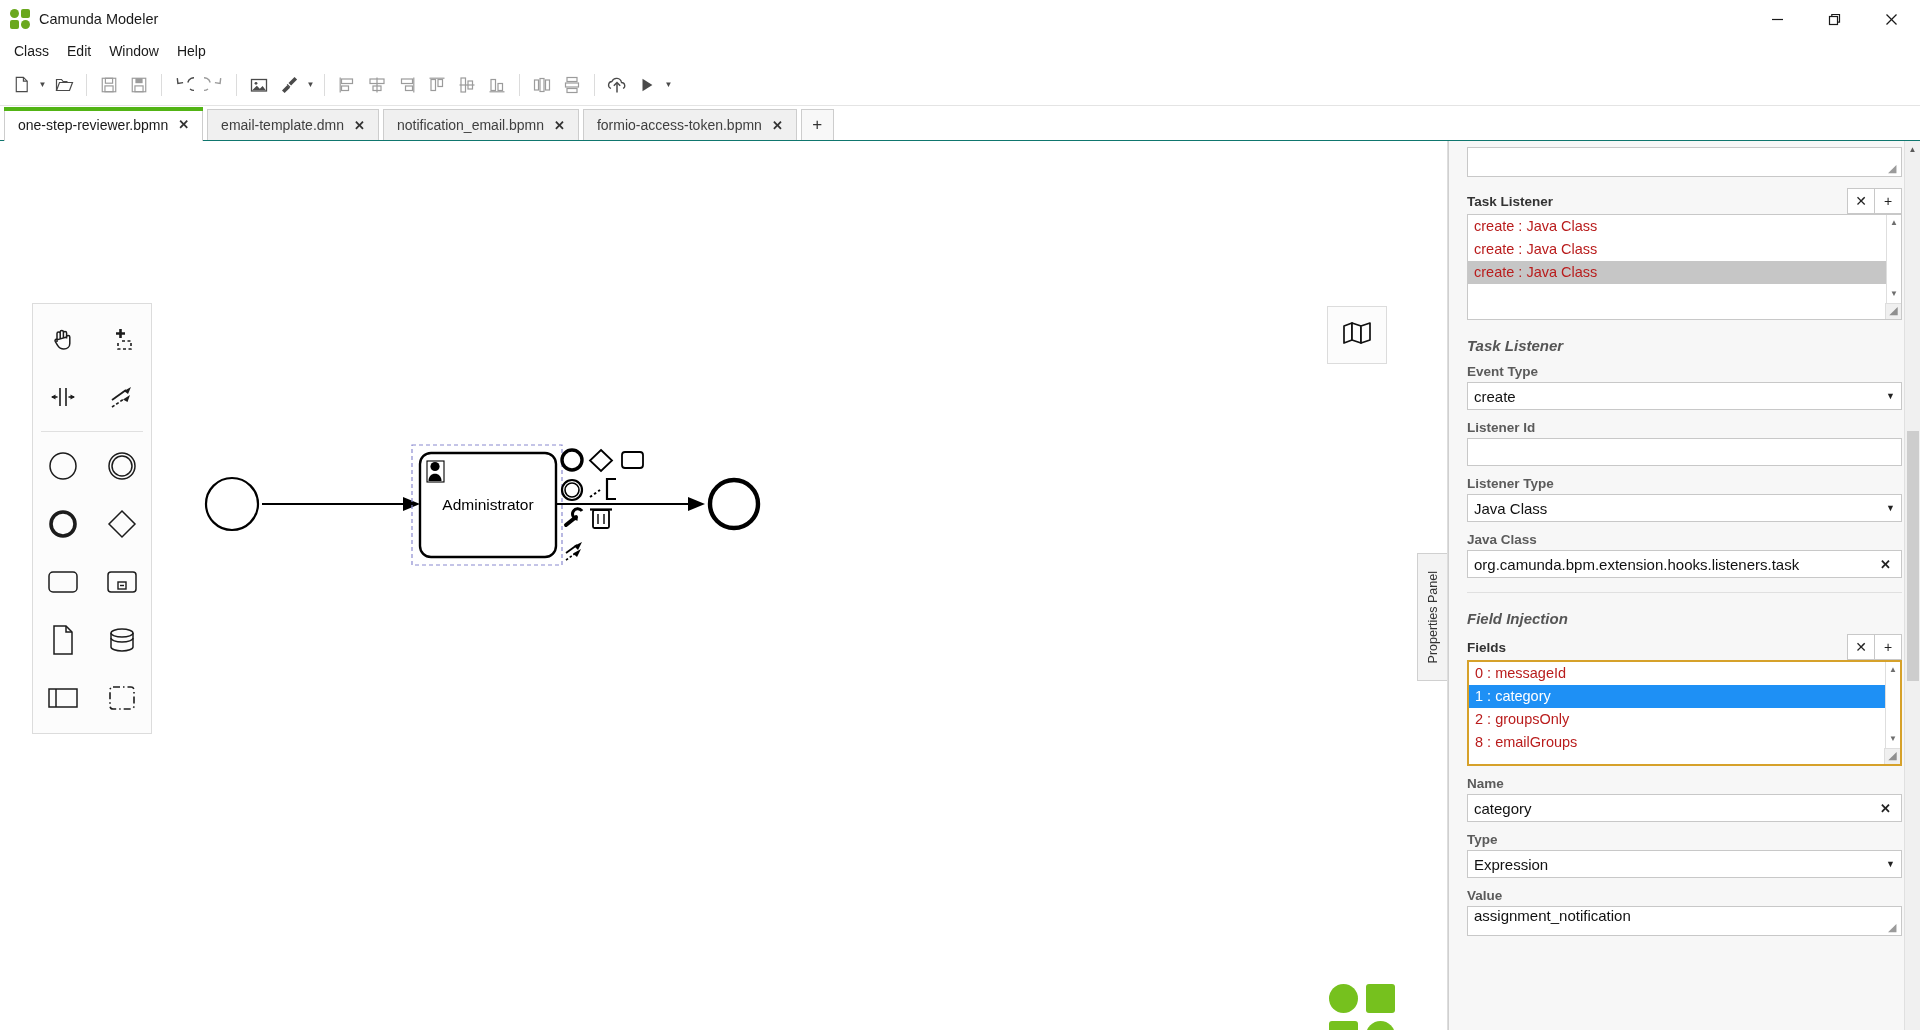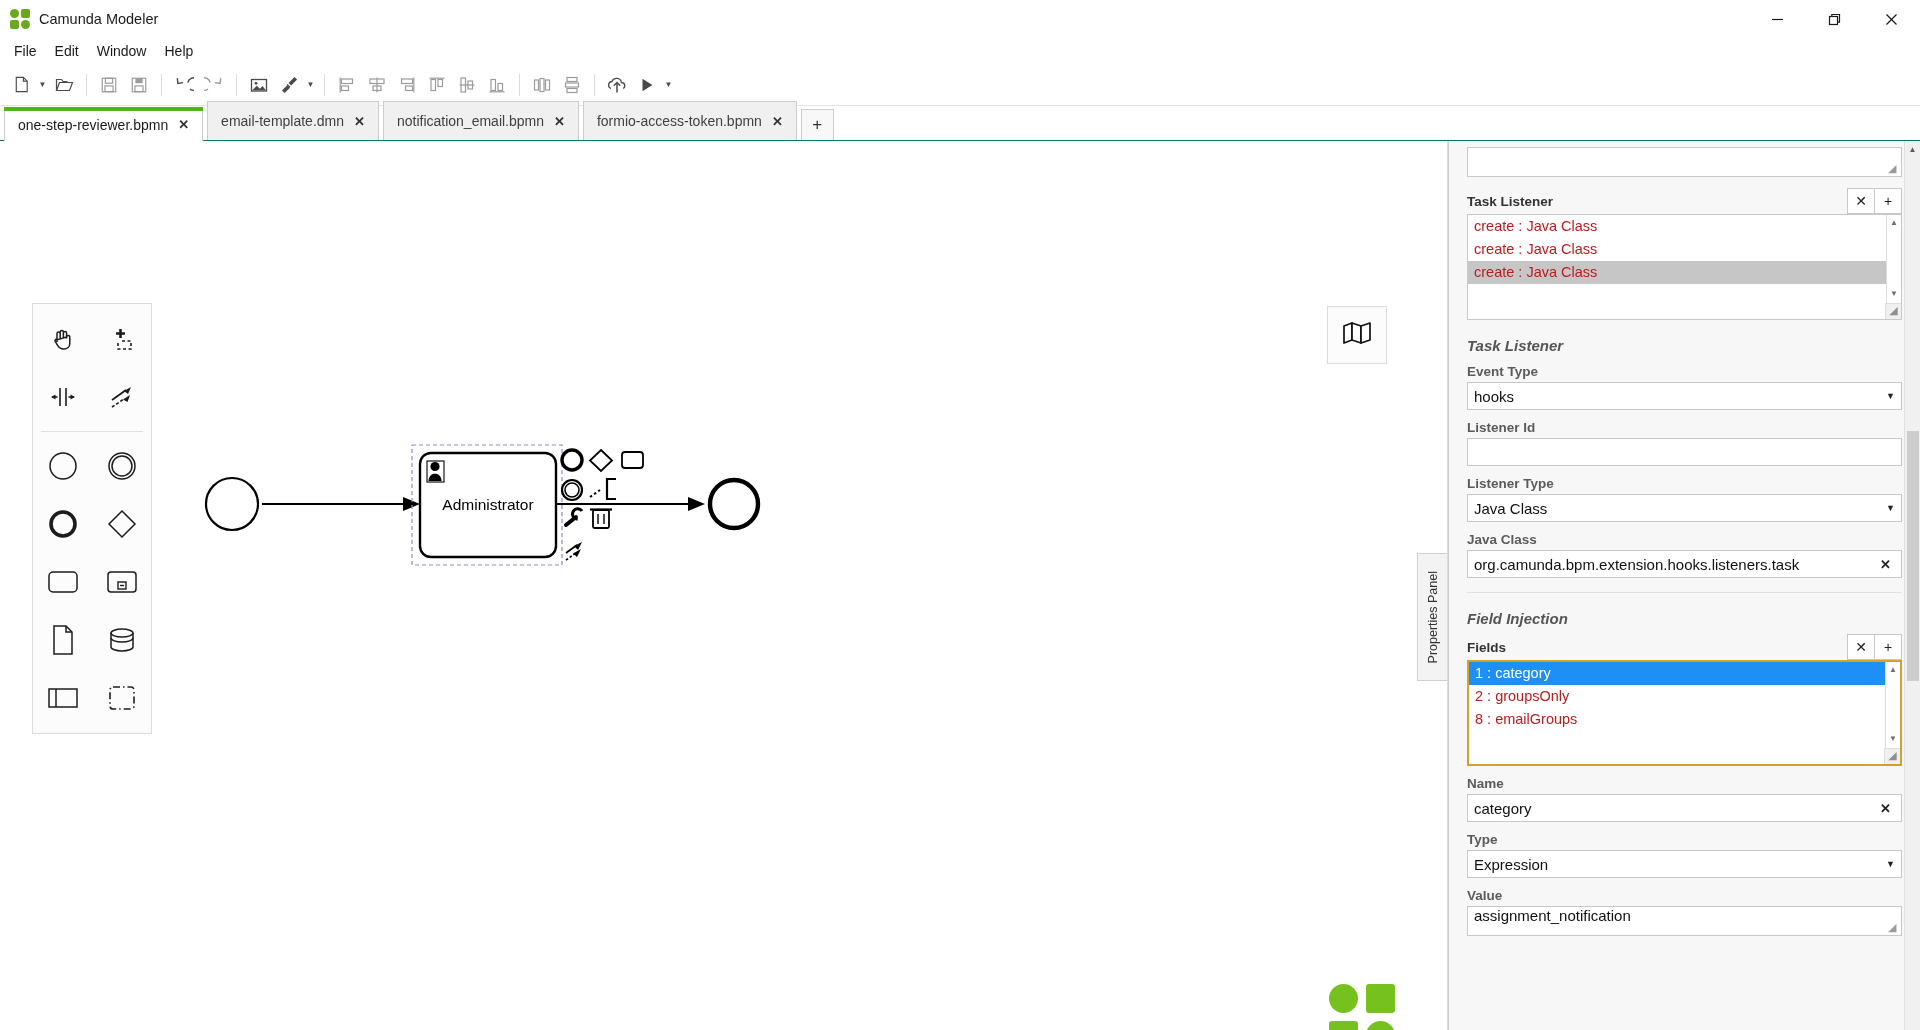--- a/index.html
+++ b/index.html
@@ -68,21 +68,21 @@
   }
   .tb-sep { width: 1px; height: 22px; background: #dcdcdc; margin: 0 7px; }
 
   
   .tabbar {
     height: 35px; display: flex; align-items: flex-end;
     background: #ffffff; padding-left: 4px;
     border-bottom: 1px solid #0f766e;
   }
   .tab {
-    height: 39px; display: flex; align-items: center;
+    height: 31px; display: flex; align-items: center;
     padding: 0 13px; margin-right: 4px;
     font-size: 14px; color: #404040;
     background: #f0f0f0;
     border: 1px solid #cdcdcd; border-bottom: none;
     position: relative;
   }
   .tab.active {
     background: #ffffff; color: #1a1a1a;
     height: 34px; margin-bottom: -1px;
   }
@@ -311,21 +311,21 @@
     <div class="win-btn close">
       <svg width="13" height="13" viewBox="0 0 13 13">
         <line x1="1.5" y1="1.5" x2="11.5" y2="11.5" stroke="currentColor" stroke-width="1.2"></line>
         <line x1="11.5" y1="1.5" x2="1.5" y2="11.5" stroke="currentColor" stroke-width="1.2"></line>
       </svg>
     </div>
   </div>
 </div>
 
 <div class="menubar">
-  <div class="menu-item">File</div>
+  <div class="menu-item">Class</div>
   <div class="menu-item">Edit</div>
   <div class="menu-item">Window</div>
   <div class="menu-item">Help</div>
 </div>
 
 <div class="toolbar">
 
   <div class="tb-btn">
     <svg width="19" height="19" viewBox="0 0 20 20">
       <path d="M4.5 2.5h7.5l4 4v11h-11.5z" fill="none" stroke="currentColor" stroke-width="1.2"></path>
@@ -701,21 +701,21 @@
           <div class="lb-sb-arrow">▲</div>
           <div class="lb-sb-arrow lb-sb-down">▼</div>
         </div>
         <div class="lb-grip">◢</div>
       </div>
 
       <div class="sec-title">Task Listener</div>
 
       <div class="fld-label">Event Type</div>
       <div class="fld-input select">
-        <span class="val">hooks</span>
+        <span class="val">create</span>
         <span class="caret">▼</span>
       </div>
 
       <div class="fld-label">Listener Id</div>
       <div class="fld-input">
         <span class="val"></span>
       </div>
 
       <div class="fld-label">Listener Type</div>
       <div class="fld-input select">
@@ -733,20 +733,21 @@
 
       <div class="sec-title">Field Injection</div>
 
       <div class="grp-head" style="margin-top:2px;">
         <div class="t">Fields</div>
         <div class="grp-btn">✕</div>
         <div class="grp-btn">+</div>
       </div>
       <div class="listbox focused">
         <div class="lb-items">
+          <div class="lb-item">0 : messageId</div>
           <div class="lb-item sel-blue">1 : category</div>
           <div class="lb-item">2 : groupsOnly</div>
           <div class="lb-item">8 : emailGroups</div>
         </div>
         <div class="lb-scroll">
           <div class="lb-sb-arrow">▲</div>
           <div class="lb-sb-arrow lb-sb-down">▼</div>
         </div>
         <div class="lb-grip">◢</div>
       </div>

